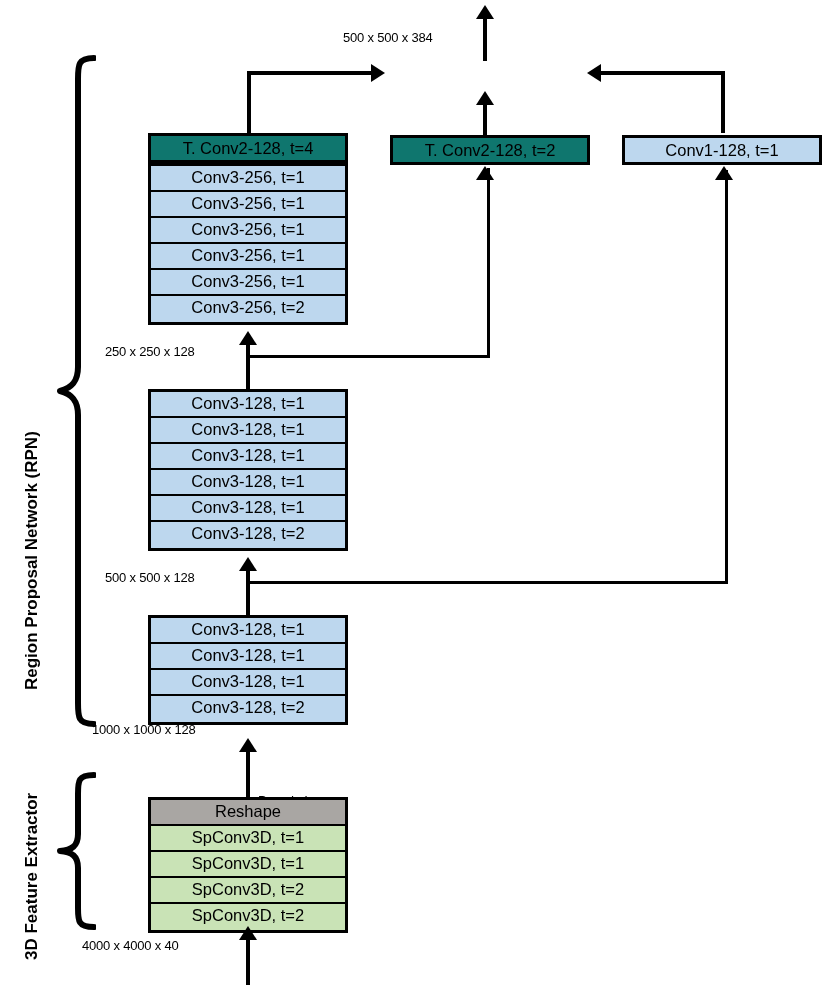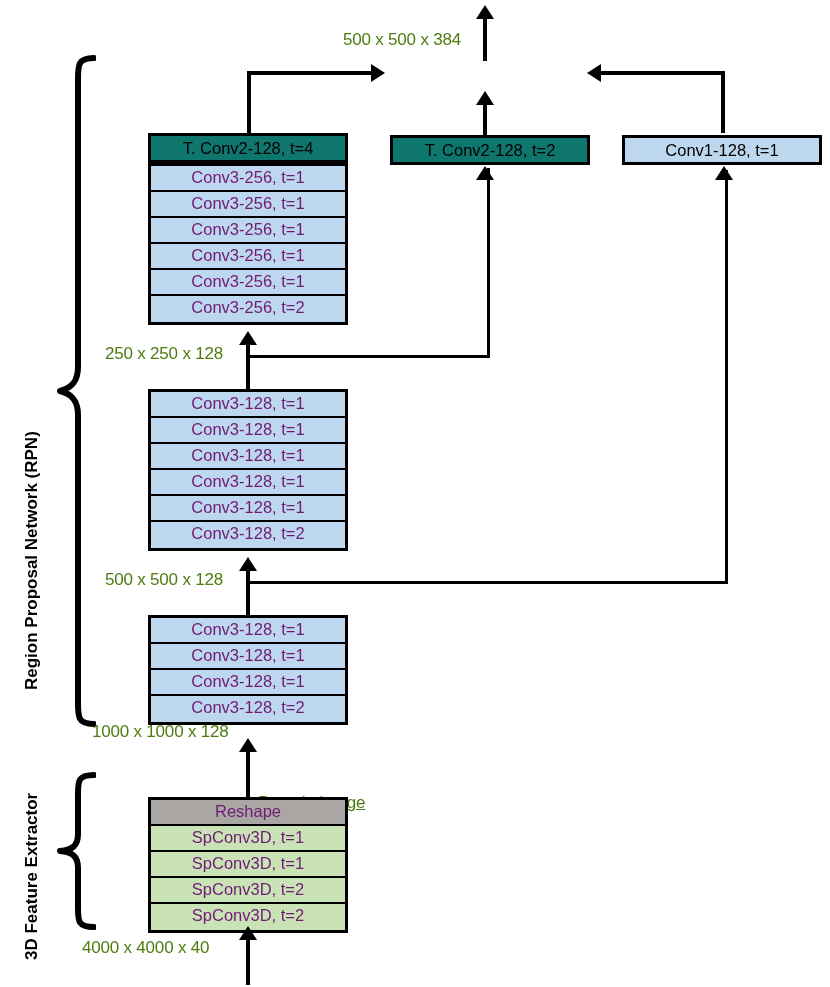--- a/index.html
+++ b/index.html
@@ -22,21 +22,21 @@
     box-sizing: border-box;
     background: #000;
   }
   .blk {
     position: relative;
     box-sizing: border-box;
     height: 26px;
     line-height: 22px;
     text-align: center;
     font-size: 16.5px;
-    color: #701a75;
+    color: #000000;
     border-bottom: 2.5px solid #000;
     white-space: nowrap;
     overflow: hidden;
   }
   .blk:last-child { border-bottom: none; }
   .single {
     position: absolute;
     border: 3px solid #000;
     box-sizing: border-box;
     height: 30px;
@@ -80,22 +80,22 @@
     position: absolute;
     width: 0; height: 0;
     border-top: 9px solid transparent;
     border-bottom: 9px solid transparent;
     border-right: 14px solid #000;
   }
 
   
   .tlabel {
     position: absolute;
-    font-size: 17px;
-    color: #4d7c0f;
+    font-size: 13px;
+    color: #000000;
     white-space: nowrap;
     letter-spacing: -0.2px;
   }
   .vlabel {
     position: absolute;
     font-size: 17px;
     font-weight: bold;
     color: #000;
     white-space: nowrap;
     transform-origin: 0 0;

